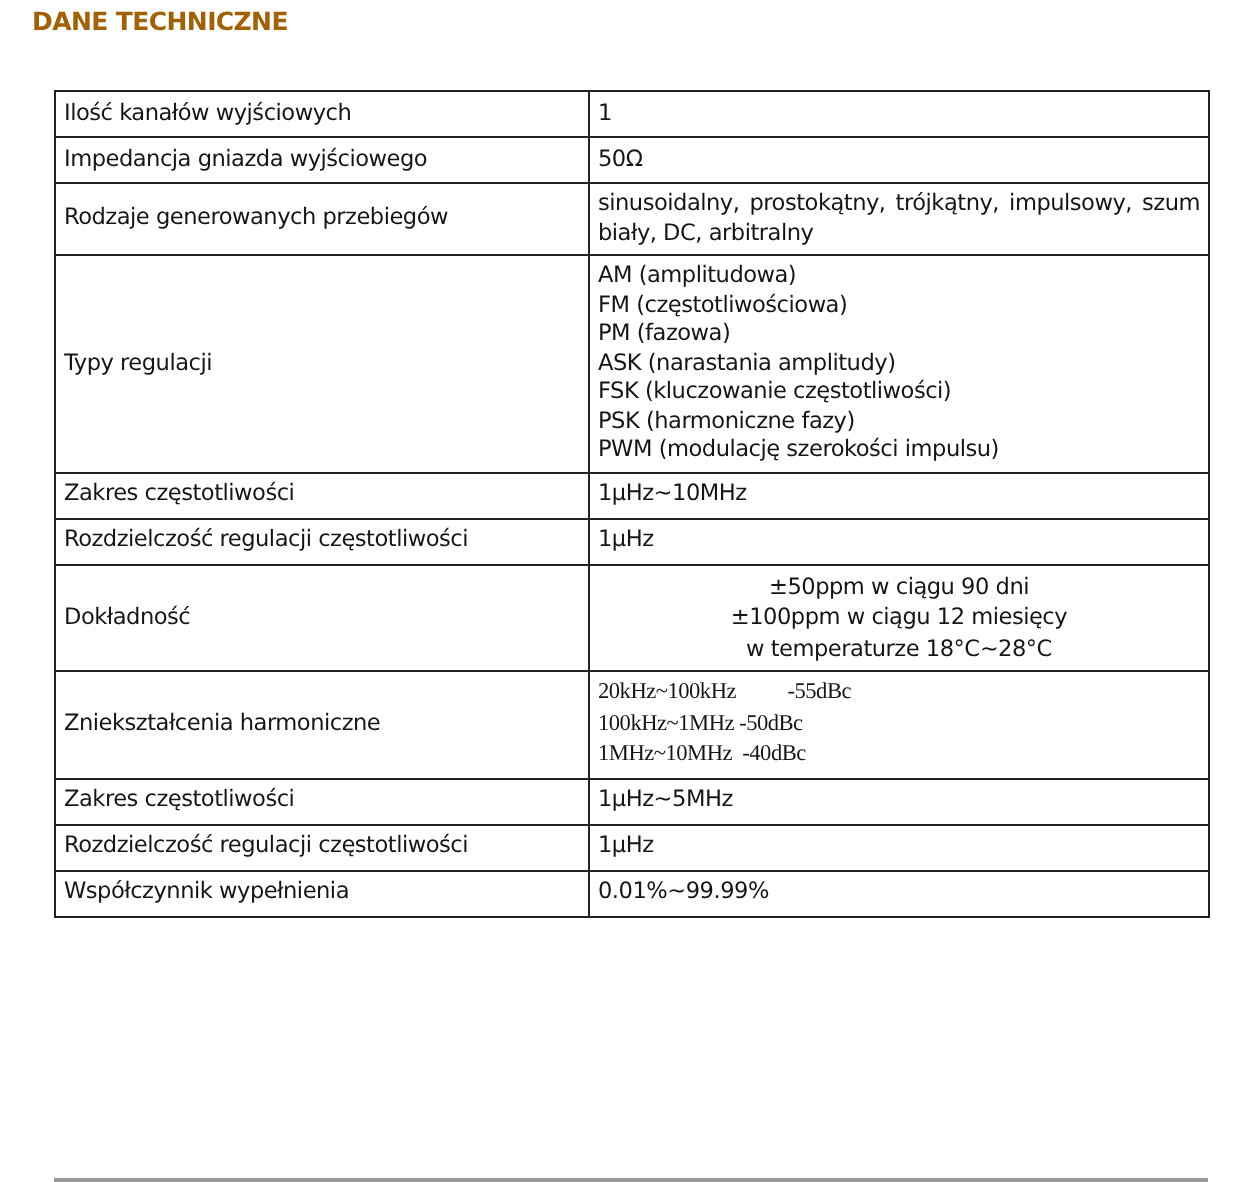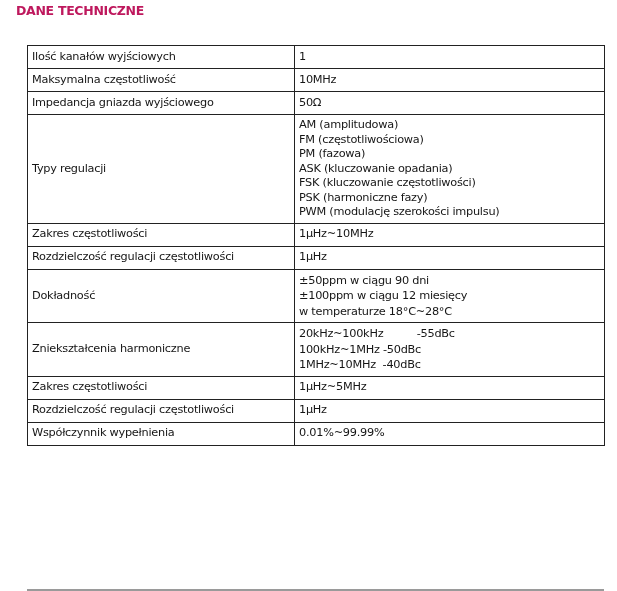--- a/index.html
+++ b/index.html
@@ -59,83 +59,83 @@
       left: 27px;
       top: 589px;
       width: 577px;
       height: 2px;
       background: #9a9a9a;
     }
   </style>
 </head>
 <body>
 
-<div class="title" style="color: #be185d;">DANE TECHNICZNE</div>
+<div class="title" style="color: #a16207;">DANE TECHNICZNE</div>
 
 <table class="spec">
   <colgroup>
       <col class="c1">
       <col class="c2">
     </colgroup>
   <tbody id="spec-body">
 
     <tr>
       <td class="label">Ilość kanałów wyjściowych</td>
       <td>
           <span class="line">1</span>
         </td>
     </tr>
     <tr>
-      <td class="label">Maksymalna częstotliwość</td>
+      <td class="label">Impedancja gniazda wyjściowego</td>
       <td>
-          <span class="line">10MHz</span>
+          <span class="line">50Ω</span>
         </td>
     </tr>
     <tr>
-      <td class="label">Impedancja gniazda wyjściowego</td>
+      <td class="label">Rodzaje generowanych przebiegów</td>
       <td>
-          <span class="line">50Ω</span>
+          <div class="justify">sinusoidalny, prostokątny, trójkątny, impulsowy, szum biały, DC, arbitralny</div>
         </td>
     </tr>
     <tr>
       <td class="label">Typy regulacji</td>
       <td>
         <span class="line">AM (amplitudowa)</span>
         <span class="line">FM (częstotliwościowa)</span>
         <span class="line">PM (fazowa)</span>
-        <span class="line">ASK (kluczowanie opadania)</span>
+        <span class="line">ASK (narastania amplitudy)</span>
         <span class="line">FSK (kluczowanie częstotliwości)</span>
         <span class="line">PSK (harmoniczne fazy)</span>
         <span class="line">PWM (modulację szerokości impulsu)</span>
       </td>
     </tr>
 
     <tr>
       <td class="label">Zakres częstotliwości</td>
       <td>
           <span class="line">1μHz~10MHz</span>
         </td>
     </tr>
     <tr>
       <td class="label">Rozdzielczość regulacji częstotliwości</td>
       <td>
           <span class="line">1μHz</span>
         </td>
     </tr>
     <tr>
       <td class="label">Dokładność</td>
-      <td style="line-height:15.5px;">
+      <td style="line-height:15.5px;text-align:center;">
         <span class="line">±50ppm w ciągu 90 dni</span>
         <span class="line">±100ppm w ciągu 12 miesięcy</span>
         <span class="line">w temperaturze 18°C~28°C</span>
       </td>
     </tr>
     <tr>
       <td class="label">Zniekształcenia harmoniczne</td>
-      <td style="line-height:15.5px;">
+      <td style="line-height:15.5px;font-family:Liberation Serif, serif;">
         <span class="line">20kHz~100kHz          -55dBc</span>
         <span class="line">100kHz~1MHz -50dBc</span>
         <span class="line">1MHz~10MHz  -40dBc</span>
       </td>
     </tr>
 
     <tr>
       <td class="label">Zakres częstotliwości</td>
       <td>
           <span class="line">1μHz~5MHz</span>

